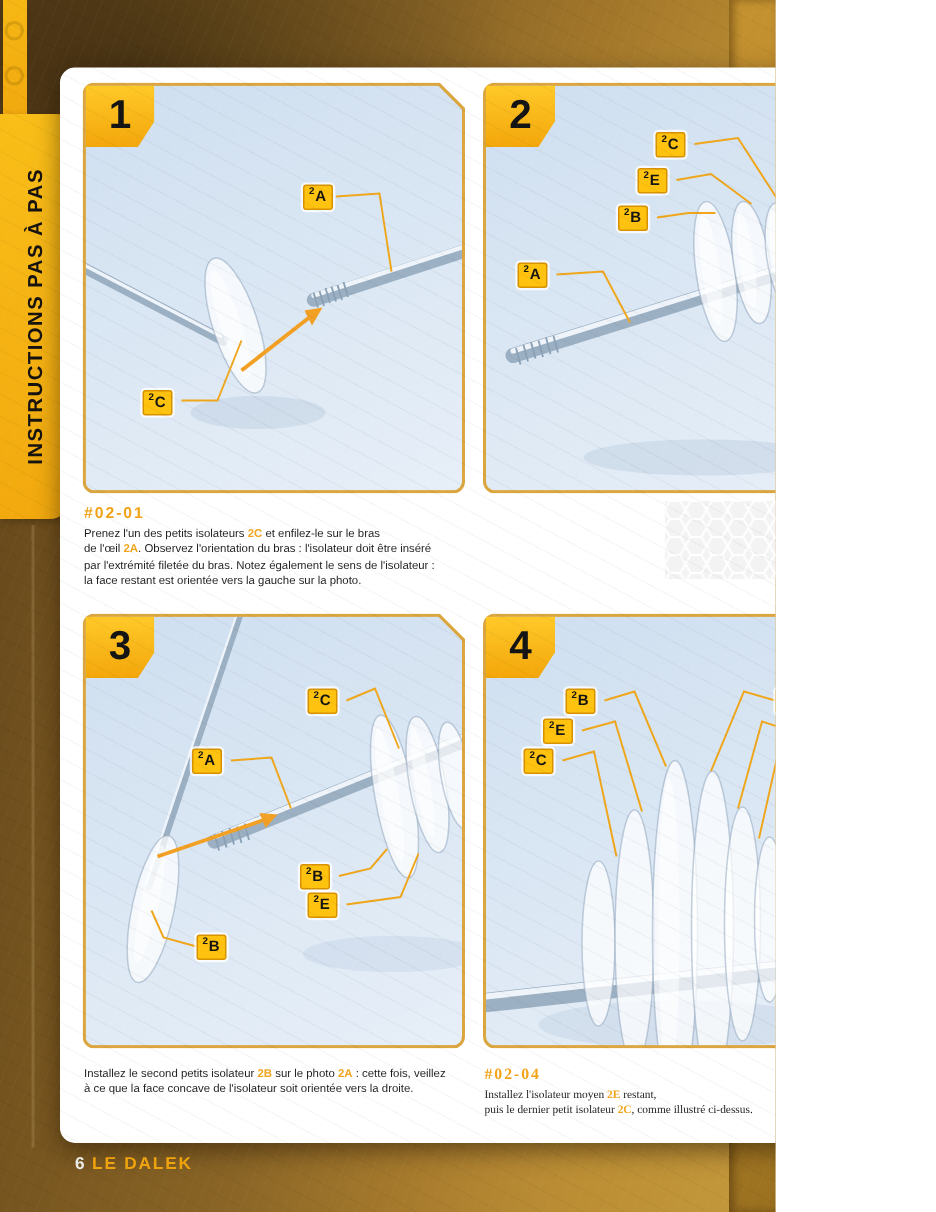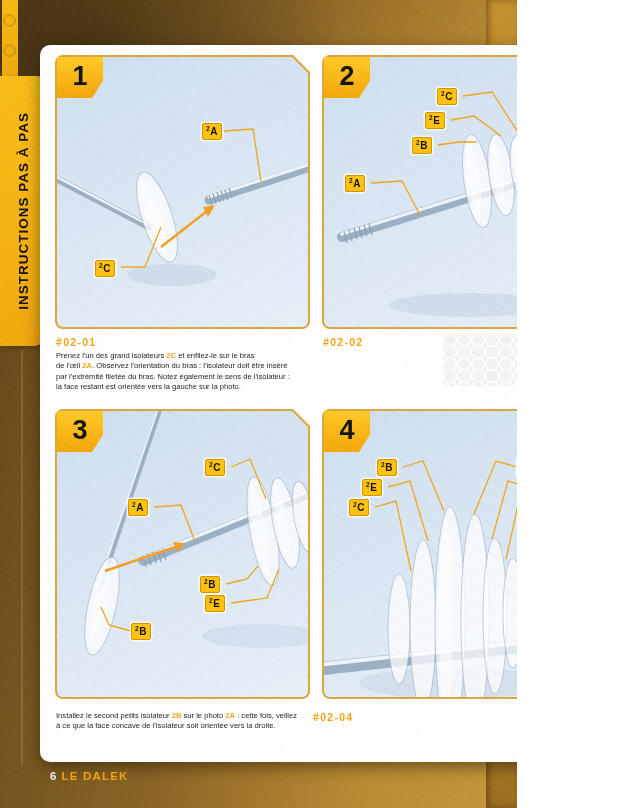--- a/index.html
+++ b/index.html
@@ -145,21 +145,21 @@
           </div>
           <div class="chip" style="left:38px; top:203px;">
             <span class="sup">2</span>
             <span>C</span>
           </div>
         </div>
         <div class="badge">1</div>
       </div>
       <div class="caption z" style="left:16px; top:291px; width:258px;">
         <div class="caption-id">#02-01</div>
-        <div class="caption-body"><span>Prenez l'un des grand isolateurs </span><span class="hl">2C</span><span> et enfilez-le sur le bras
+        <div class="caption-body"><span>Prenez l'un des petits isolateurs </span><span class="hl">2C</span><span> et enfilez-le sur le bras
 de l'œil </span><span class="hl">2A</span><span>. Observez l'orientation du bras : l'isolateur doit être inséré
 par l'extrémité filetée du bras. Notez également le sens de l'isolateur :
 la face restant est orientée vers la gauche sur la photo.</span></div>
       </div>
     </section>
 
     <section>
       <div class="photo" style="left:282px; top:10px; width:261px; height:274px;">
         <div class="photo-inner">
           <svg viewBox="0 0 257 270" preserveAspectRatio="none">
@@ -204,21 +204,20 @@
             <span>B</span>
           </div>
           <div class="chip" style="left:21px; top:118px;">
             <span class="sup">2</span>
             <span>A</span>
           </div>
         </div>
         <div class="badge">2</div>
       </div>
       <div class="caption z" style="left:283px; top:291px; width:255px;">
-        <div class="caption-id">#02-02</div>
       </div>
     </section>
 
     <section>
       <div class="photo" style="left:15px; top:364px; width:255px; height:290px;">
         <div class="photo-inner">
           <svg viewBox="0 0 251 286" preserveAspectRatio="none">
             <ellipse class="soft-shadow" cx="205" cy="225" rx="60" ry="12" opacity="0.3"></ellipse>
             <g>
               <polyline class="rod-base" points="105,-8 62,120 42,180" stroke-width="5" stroke-linecap="round"></polyline>
@@ -332,22 +331,24 @@
             <span class="sup">2</span>
             <span>E</span>
           </div>
           <div class="chip" style="left:213px; top:88px;">
             <span class="sup">2</span>
             <span>C</span>
           </div>
         </div>
         <div class="badge">4</div>
       </div>
-      <div class="caption z" style="left:273px; top:666px; width:262px;">
+      <div class="caption z" style="left:283px; top:666px; width:262px;font-family:Liberation Serif, serif;">
         <div class="caption-id">#02-04</div>
+        <div class="caption-body"><span>Installez l'isolateur moyen </span><span class="hl">2E</span><span> restant,
+puis le dernier petit isolateur </span><span class="hl">2C</span><span>, comme illustré ci-dessus.</span></div>
       </div>
     </section>
 
   </div>
 
   <div class="footer">
     <span class="page-num">6</span><span class="mag-title">LE DALEK</span>
   </div>
 
 </div>

